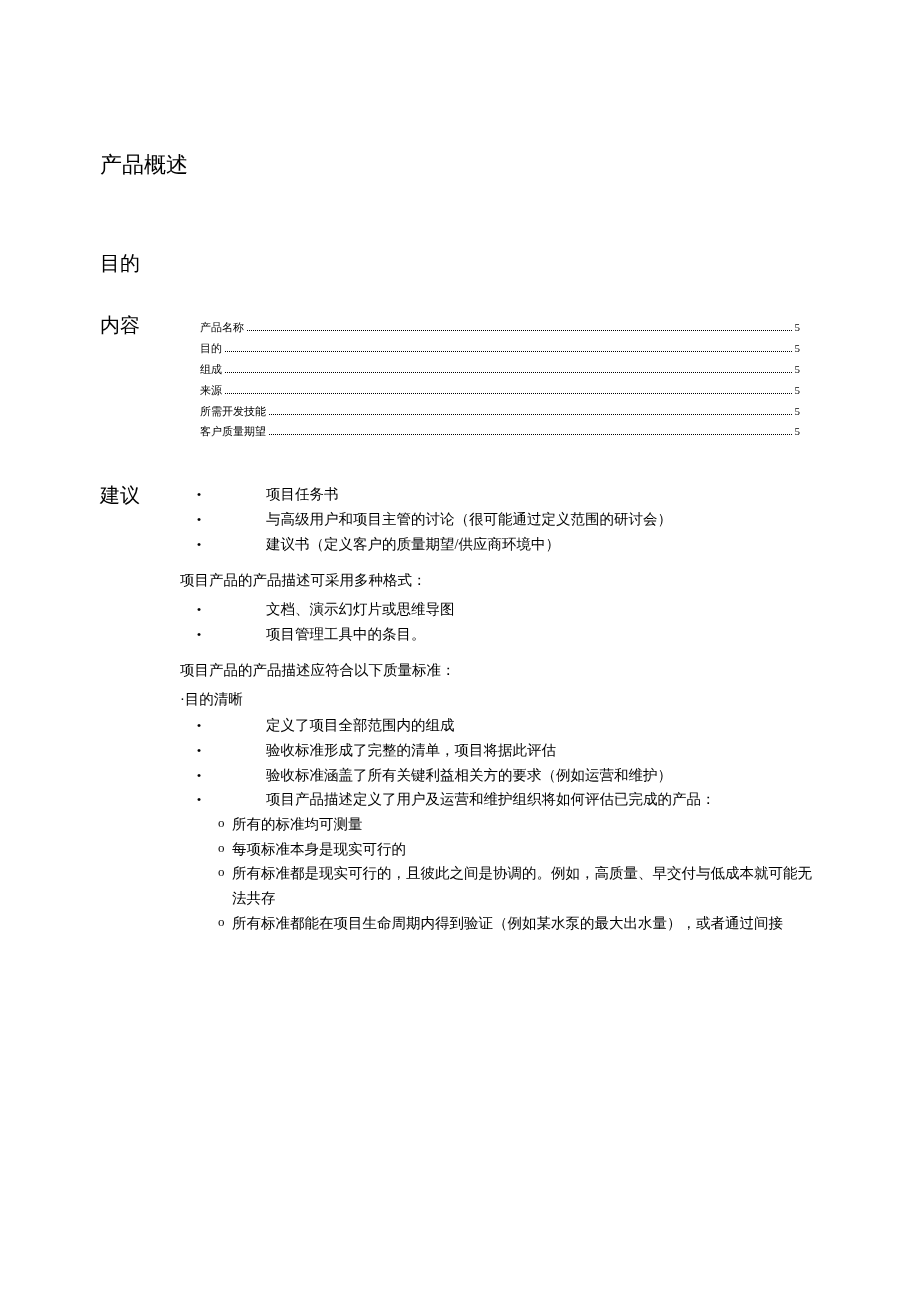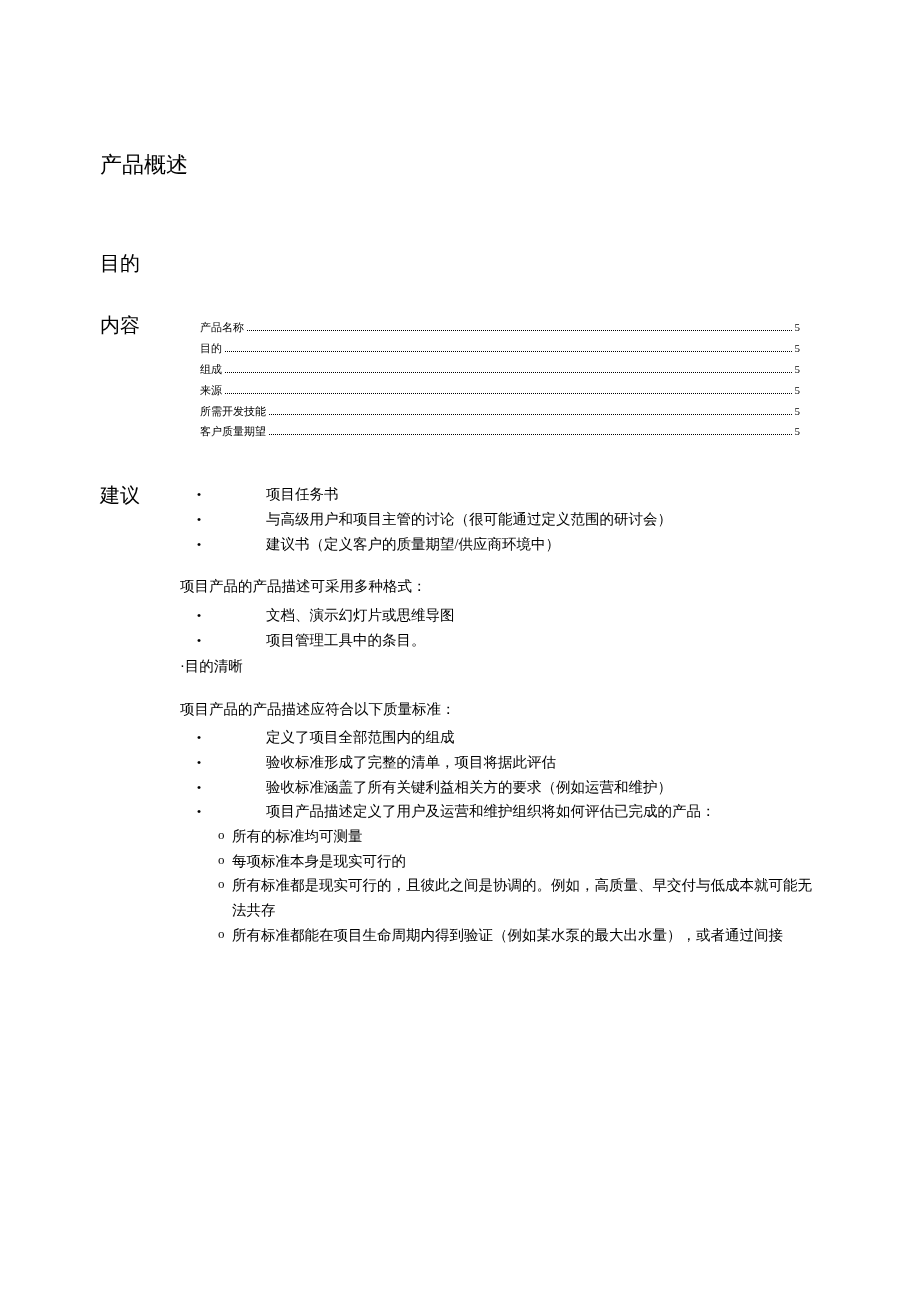--- a/index.html
+++ b/index.html
@@ -55,21 +55,21 @@
   .toc-dots {
     flex: 1;
     border-bottom: 1px dotted #000;
     margin: 0 3px 4px 3px;
     height: 1px;
   }
   .toc-page {
     white-space: nowrap;
   }
   .sub-para {
-    margin-top: 18px;
+    margin-top: 12px;
     margin-bottom: 4px;
   }
   ul.bullet-list {
     list-style: none;
     padding: 0;
     margin: 0;
   }
   ul.bullet-list > li {
     display: flex;
     align-items: flex-start;
@@ -179,22 +179,22 @@
         <li>
             <span class="bullet">•</span>
             <span class="li-text">文档、演示幻灯片或思维导图</span>
           </li>
         <li>
             <span class="bullet">•</span>
             <span class="li-text">项目管理工具中的条目。</span>
           </li>
       </ul>
 
+      <p class="para sub-para">项目产品的产品描述应符合以下质量标准：</p>
       <p class="para inline-label">·目的清晰</p>
-      <p class="para sub-para">项目产品的产品描述应符合以下质量标准：</p>
       <ul class="bullet-list">
         <li>
             <span class="bullet">•</span>
             <span class="li-text">定义了项目全部范围内的组成</span>
           </li>
         <li>
             <span class="bullet">•</span>
             <span class="li-text">验收标准形成了完整的清单，项目将据此评估</span>
           </li>
         <li>

